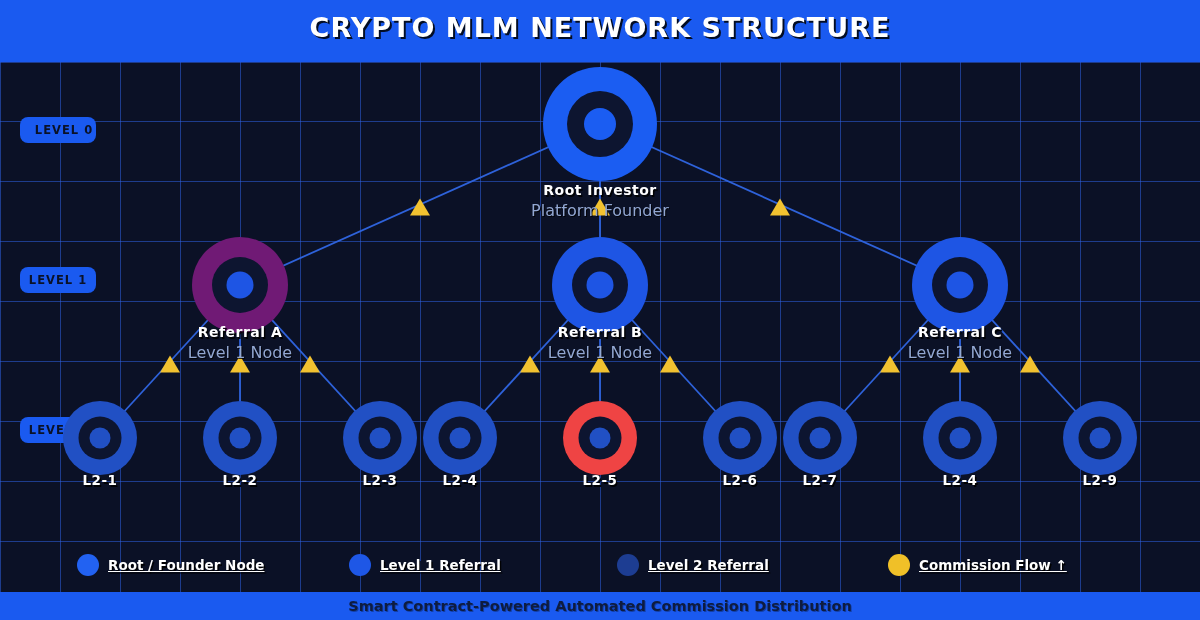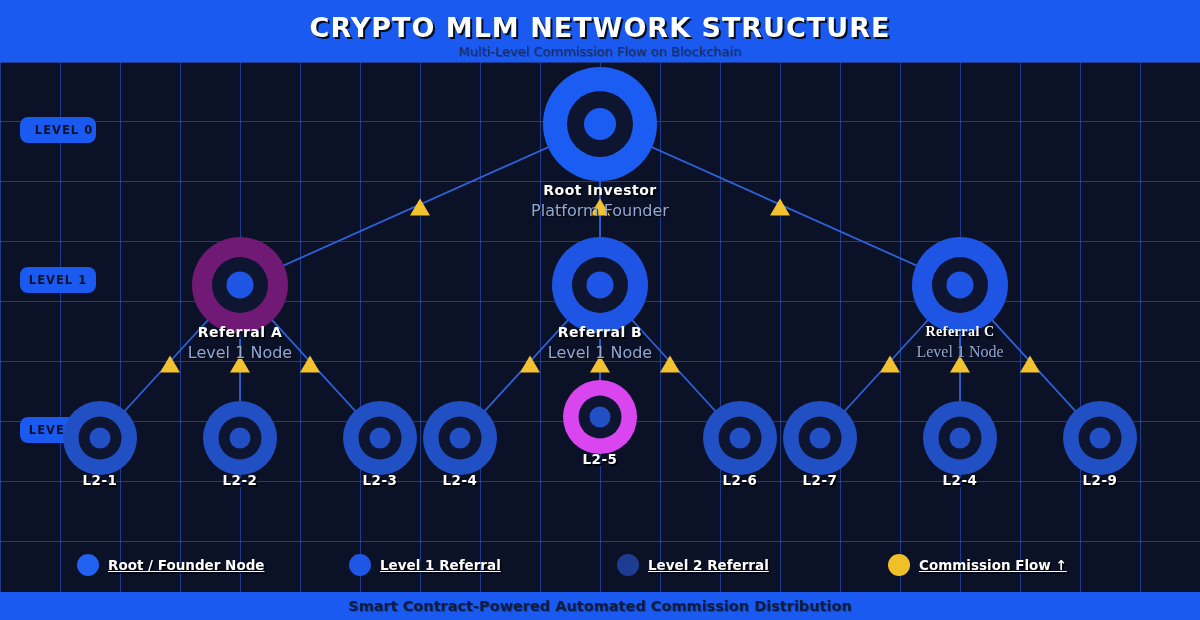--- a/index.html
+++ b/index.html
@@ -84,21 +84,20 @@
     text-shadow:1px 1px 0 rgba(0,0,0,0.3);
   }
 </style>
 </head>
 <body>
 
 <div class="stage">
 
   <div class="header">
     <div class="title">CRYPTO MLM NETWORK STRUCTURE</div>
-    <div class="subtitle">Multi-Level Commission Flow on Blockchain</div>
   </div>
 
   <div class="canvas"></div>
 
   <svg class="edges-layer" id="edges-svg" viewBox="0 0 1200 620">
       <line x1="600" y1="124" x2="240" y2="285" stroke="#2e62da" stroke-width="1.8"></line>
       <line x1="600" y1="124" x2="600" y2="285" stroke="#2e62da" stroke-width="1.8"></line>
       <line x1="600" y1="124" x2="960" y2="285" stroke="#2e62da" stroke-width="1.8"></line>
       <line x1="240" y1="285" x2="100" y2="438" stroke="#2e62da" stroke-width="1.8"></line>
       <line x1="240" y1="285" x2="240" y2="438" stroke="#2e62da" stroke-width="1.8"></line>
@@ -147,21 +146,21 @@
         </div>
       </div>
       <div class="node node-l1" style="left: 552px; top: 237px; height: 96px; width: 96px; background: rgb(30, 85, 228);">
         <div class="node-inner" style="height: 56px; width: 56px;"></div>
         <div class="node-core" style="height: 27px; width: 27px; background: rgb(30, 85, 228);"></div>
         <div class="node-labels">
           <div class="node-title">Referral B</div>
           <div class="node-sub">Level 1 Node</div>
         </div>
       </div>
-      <div class="node node-l1" style="left: 912px; top: 237px; height: 96px; width: 96px; background: rgb(30, 85, 228); font-family: Liberation Serif, serif;">
+      <div class="node node-l1" style="left: 912px; top: 237px; height: 96px; width: 96px; background: rgb(30, 85, 228);">
         <div class="node-inner" style="height: 56px; width: 56px;"></div>
         <div class="node-core" style="height: 27px; width: 27px; background: rgb(30, 85, 228);"></div>
         <div class="node-labels">
           <div class="node-title">Referral C</div>
           <div class="node-sub">Level 1 Node</div>
         </div>
       </div>
       <div class="node node-l2" style="left: 63px; top: 401px; height: 74px; width: 74px; background: rgb(33, 80, 196);">
         <div class="node-inner" style="height: 43px; width: 43px;"></div>
         <div class="node-core" style="height: 21px; width: 21px; background: rgb(33, 80, 196);"></div>
@@ -183,21 +182,21 @@
           <div class="node-title">L2-3</div>
         </div>
       </div>
       <div class="node node-l2" style="left: 423px; top: 401px; height: 74px; width: 74px; background: rgb(33, 80, 196);">
         <div class="node-inner" style="height: 43px; width: 43px;"></div>
         <div class="node-core" style="height: 21px; width: 21px; background: rgb(33, 80, 196);"></div>
         <div class="node-labels">
           <div class="node-title">L2-4</div>
         </div>
       </div>
-      <div class="node node-l2" style="left: 563px; top: 380px; height: 74px; width: 74px; background: #d946ef;">
+      <div class="node node-l2" style="left: 563px; top: 401px; height: 74px; width: 74px; background: #ef4444;">
         <div class="node-inner" style="height: 43px; width: 43px;"></div>
         <div class="node-core" style="height: 21px; width: 21px; background: rgb(33, 80, 196);"></div>
         <div class="node-labels">
           <div class="node-title">L2-5</div>
         </div>
       </div>
       <div class="node node-l2" style="left: 703px; top: 401px; height: 74px; width: 74px; background: rgb(33, 80, 196);">
         <div class="node-inner" style="height: 43px; width: 43px;"></div>
         <div class="node-core" style="height: 21px; width: 21px; background: rgb(33, 80, 196);"></div>
         <div class="node-labels">

